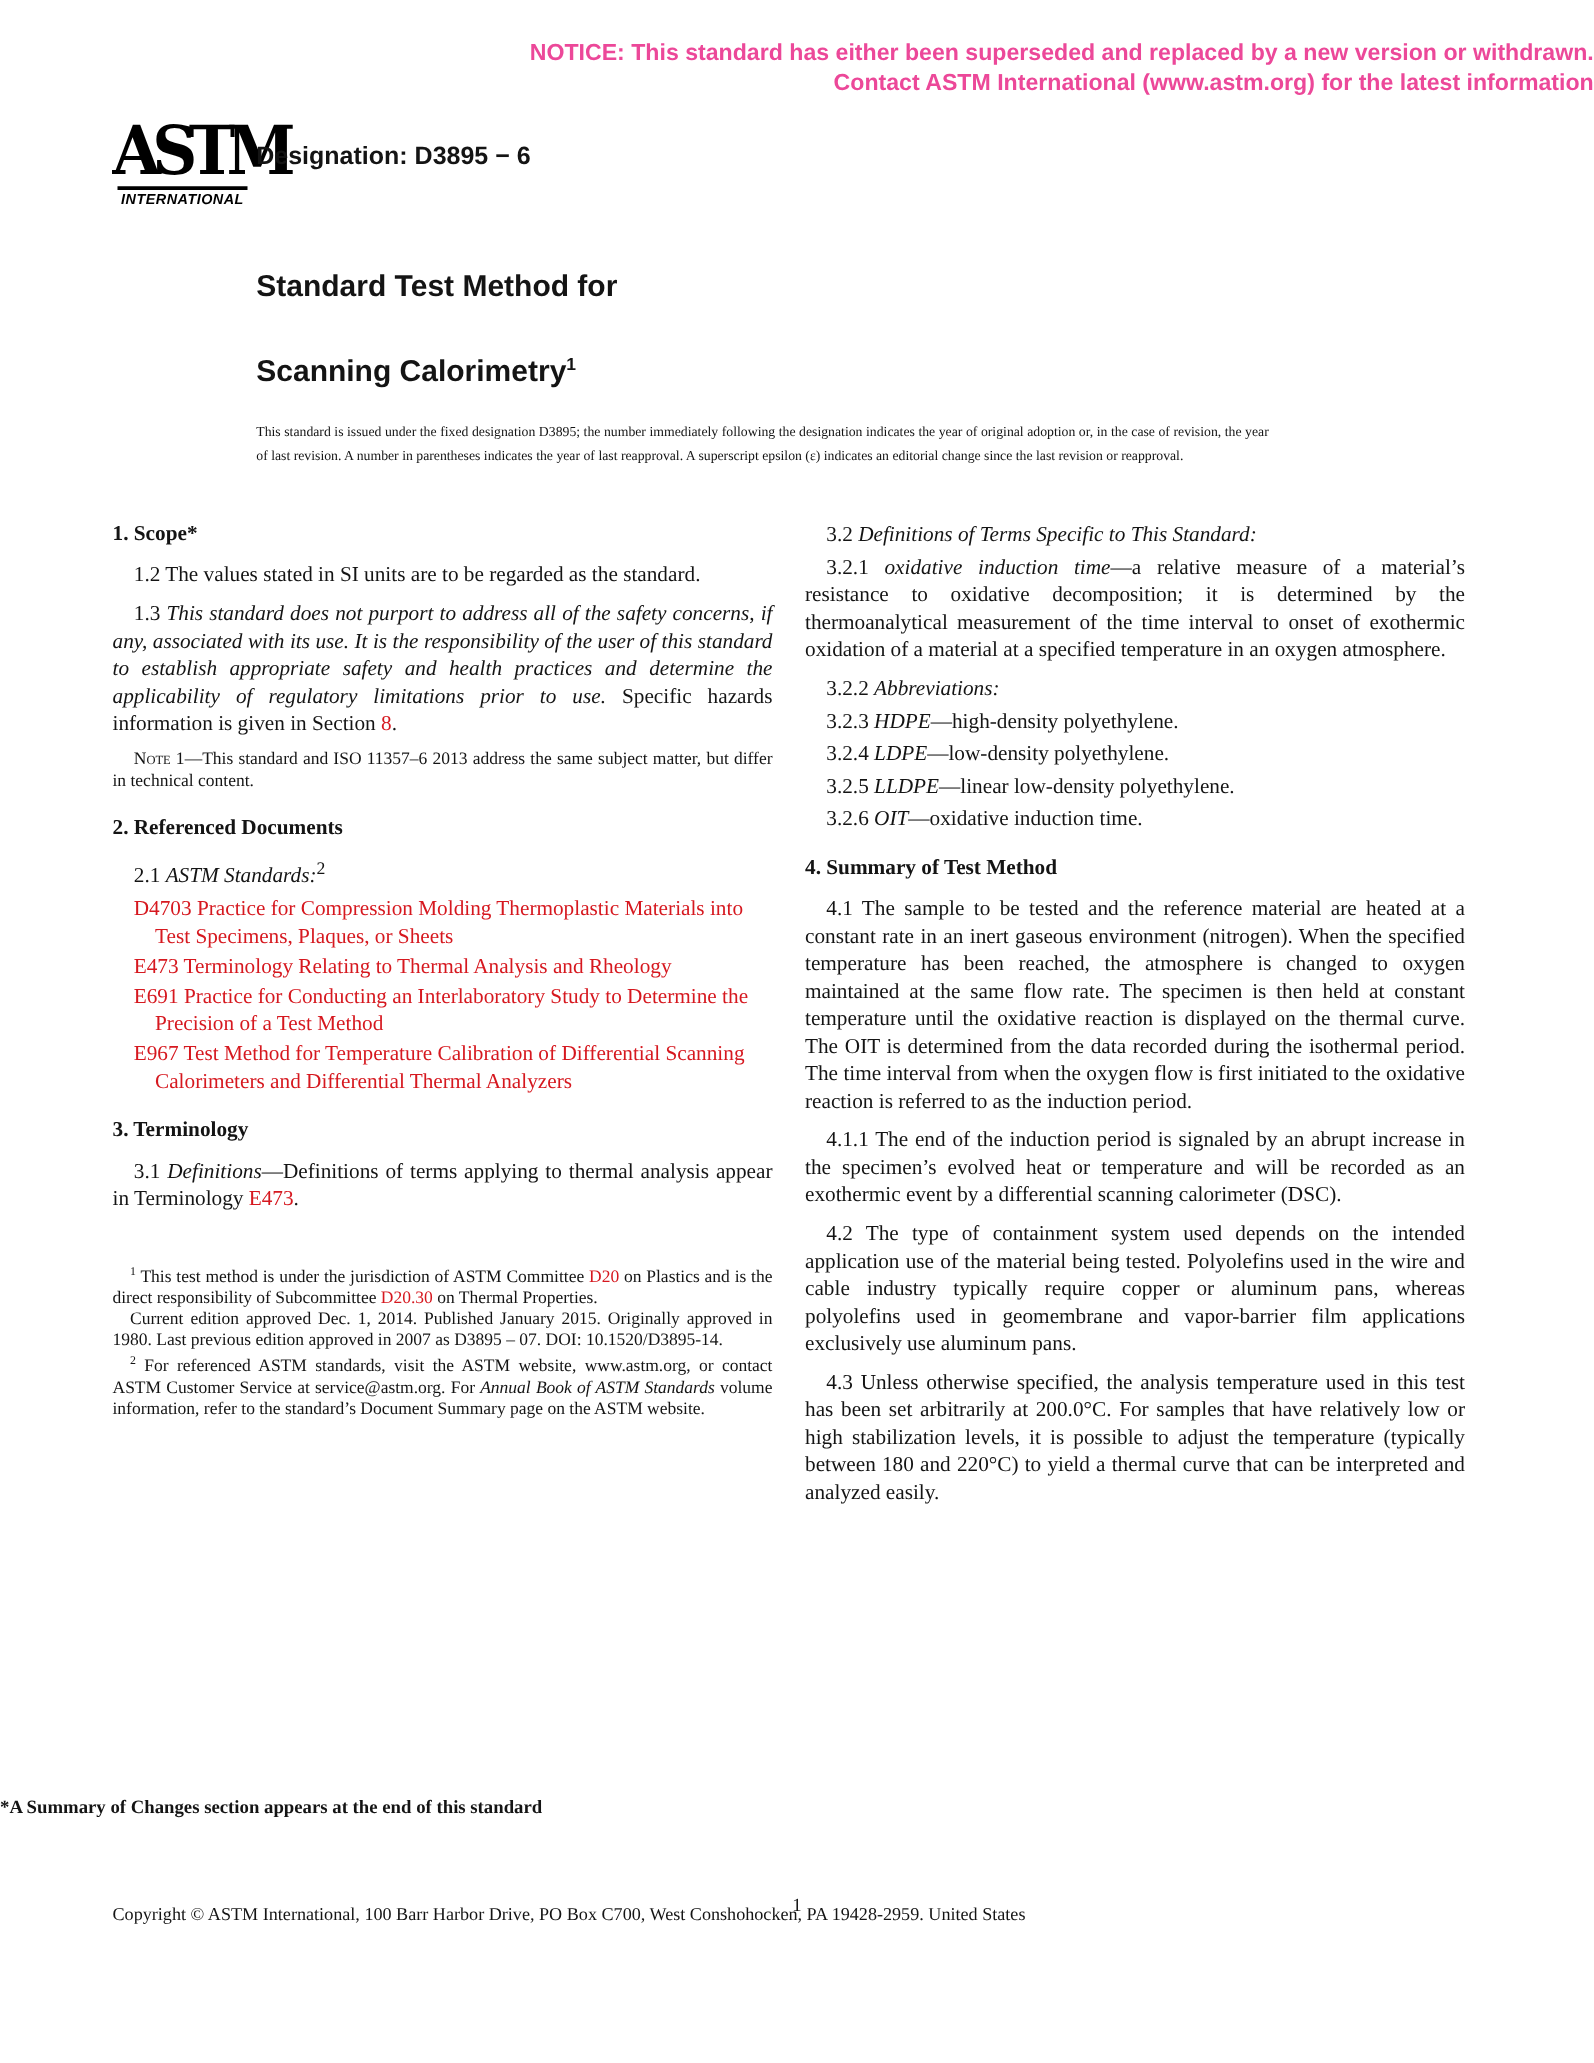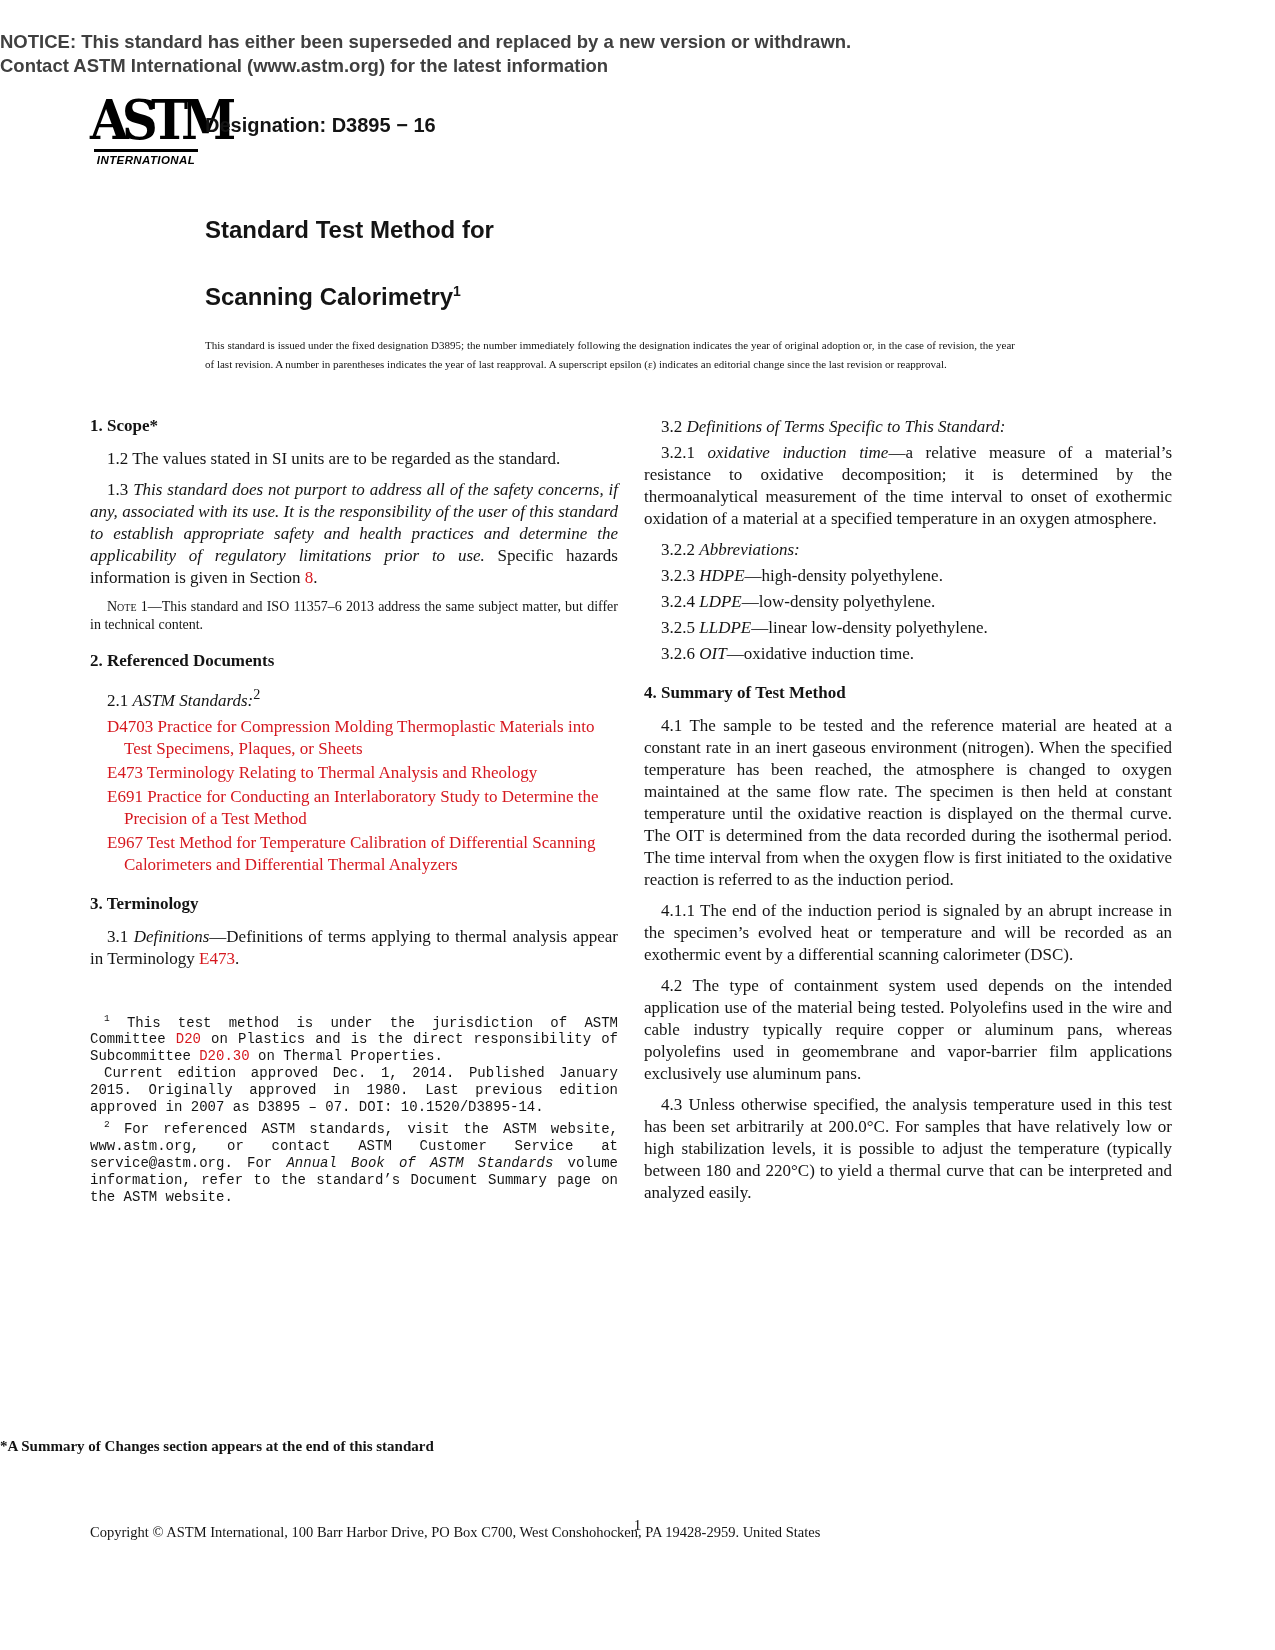--- a/index.html
+++ b/index.html
@@ -9,26 +9,26 @@
     width:1275px; height:1650px;
     margin:0 auto;
     background:#ffffff;
     color:#141414;
     font-family:"Liberation Serif", serif;
     overflow:hidden;
   }
   
   .notice {
     padding-top:30px;
-    text-align:left;
+    text-align:right;
     font-family:"Liberation Sans", sans-serif;
     font-weight:bold;
     font-size:18.5px;
     line-height:24px;
-    color:#404040;
+    color:#ec4899;
   }
   
   .header { position:relative; margin:20px 90px 0 90px; height:108px; }
   .logo { position:absolute; left:0; top:-2px; width:112px; text-align:center; color:#000; }
   .logo-astm {
     font-family:"DejaVu Serif", serif;
     font-weight:bold;
     font-size:50px; line-height:50px;
     letter-spacing:-7px;
     transform:scaleY(1.08);
@@ -77,21 +77,21 @@
   }
   .sc { font-variant:small-caps; }
   em { font-style:italic; }
   .link { color:#d6181f; cursor:pointer; text-decoration:none; }
   .ref-item {
     font-size:17px; line-height:22px;
     margin:0 0 2px 34px; text-indent:-17px;
     text-align:left;
   }
   
-  .footnotes { margin-top:40px; font-size:14px; line-height:17px; text-align:justify;font-family:Liberation Mono, monospace; }
+  .footnotes { margin-top:40px; font-size:14px; line-height:17px; text-align:justify; }
   .fn { text-indent:14px; }
   .fn sup, .footnotes sup { font-size:9.5px; }
   
   .summary-note {
     position:absolute; left:0; right:0; top:1438px;
     font-weight:bold; font-size:15px;
   }
   .copyright { position:absolute; left:90px; top:1524px; font-size:14.5px; }
   .page-num { position:absolute; left:0; right:0; top:1517px; text-align:center; font-size:15px; }
 </style>
@@ -104,21 +104,21 @@
     <div>NOTICE: This standard has either been superseded and replaced by a new version or withdrawn.</div>
     <div>Contact ASTM International (www.astm.org) for the latest information</div>
   </div>
 
   <div class="header">
     <div class="logo">
       <div class="logo-astm">ASTM</div>
       <div class="logo-rule"></div>
       <div class="logo-intl">INTERNATIONAL</div>
     </div>
-    <div class="designation">Designation: D3895 − 16</div>
+    <div class="designation">Designation: D3895 − 6</div>
   </div>
 
   <div class="title-block">
     <h1 class="doc-title">
       <span>Standard Test Method for</span><br>
       <br>
       <span>Scanning Calorimetry</span><sup>1</sup>
     </h1>
     <p class="issued">This standard is issued under the fixed designation D3895; the number immediately following the designation indicates the year of original adoption or, in the case of revision, the year of last revision. A number in parentheses indicates the year of last reapproval. A superscript epsilon (ε) indicates an editorial change since the last revision or reapproval.</p>
   </div>

